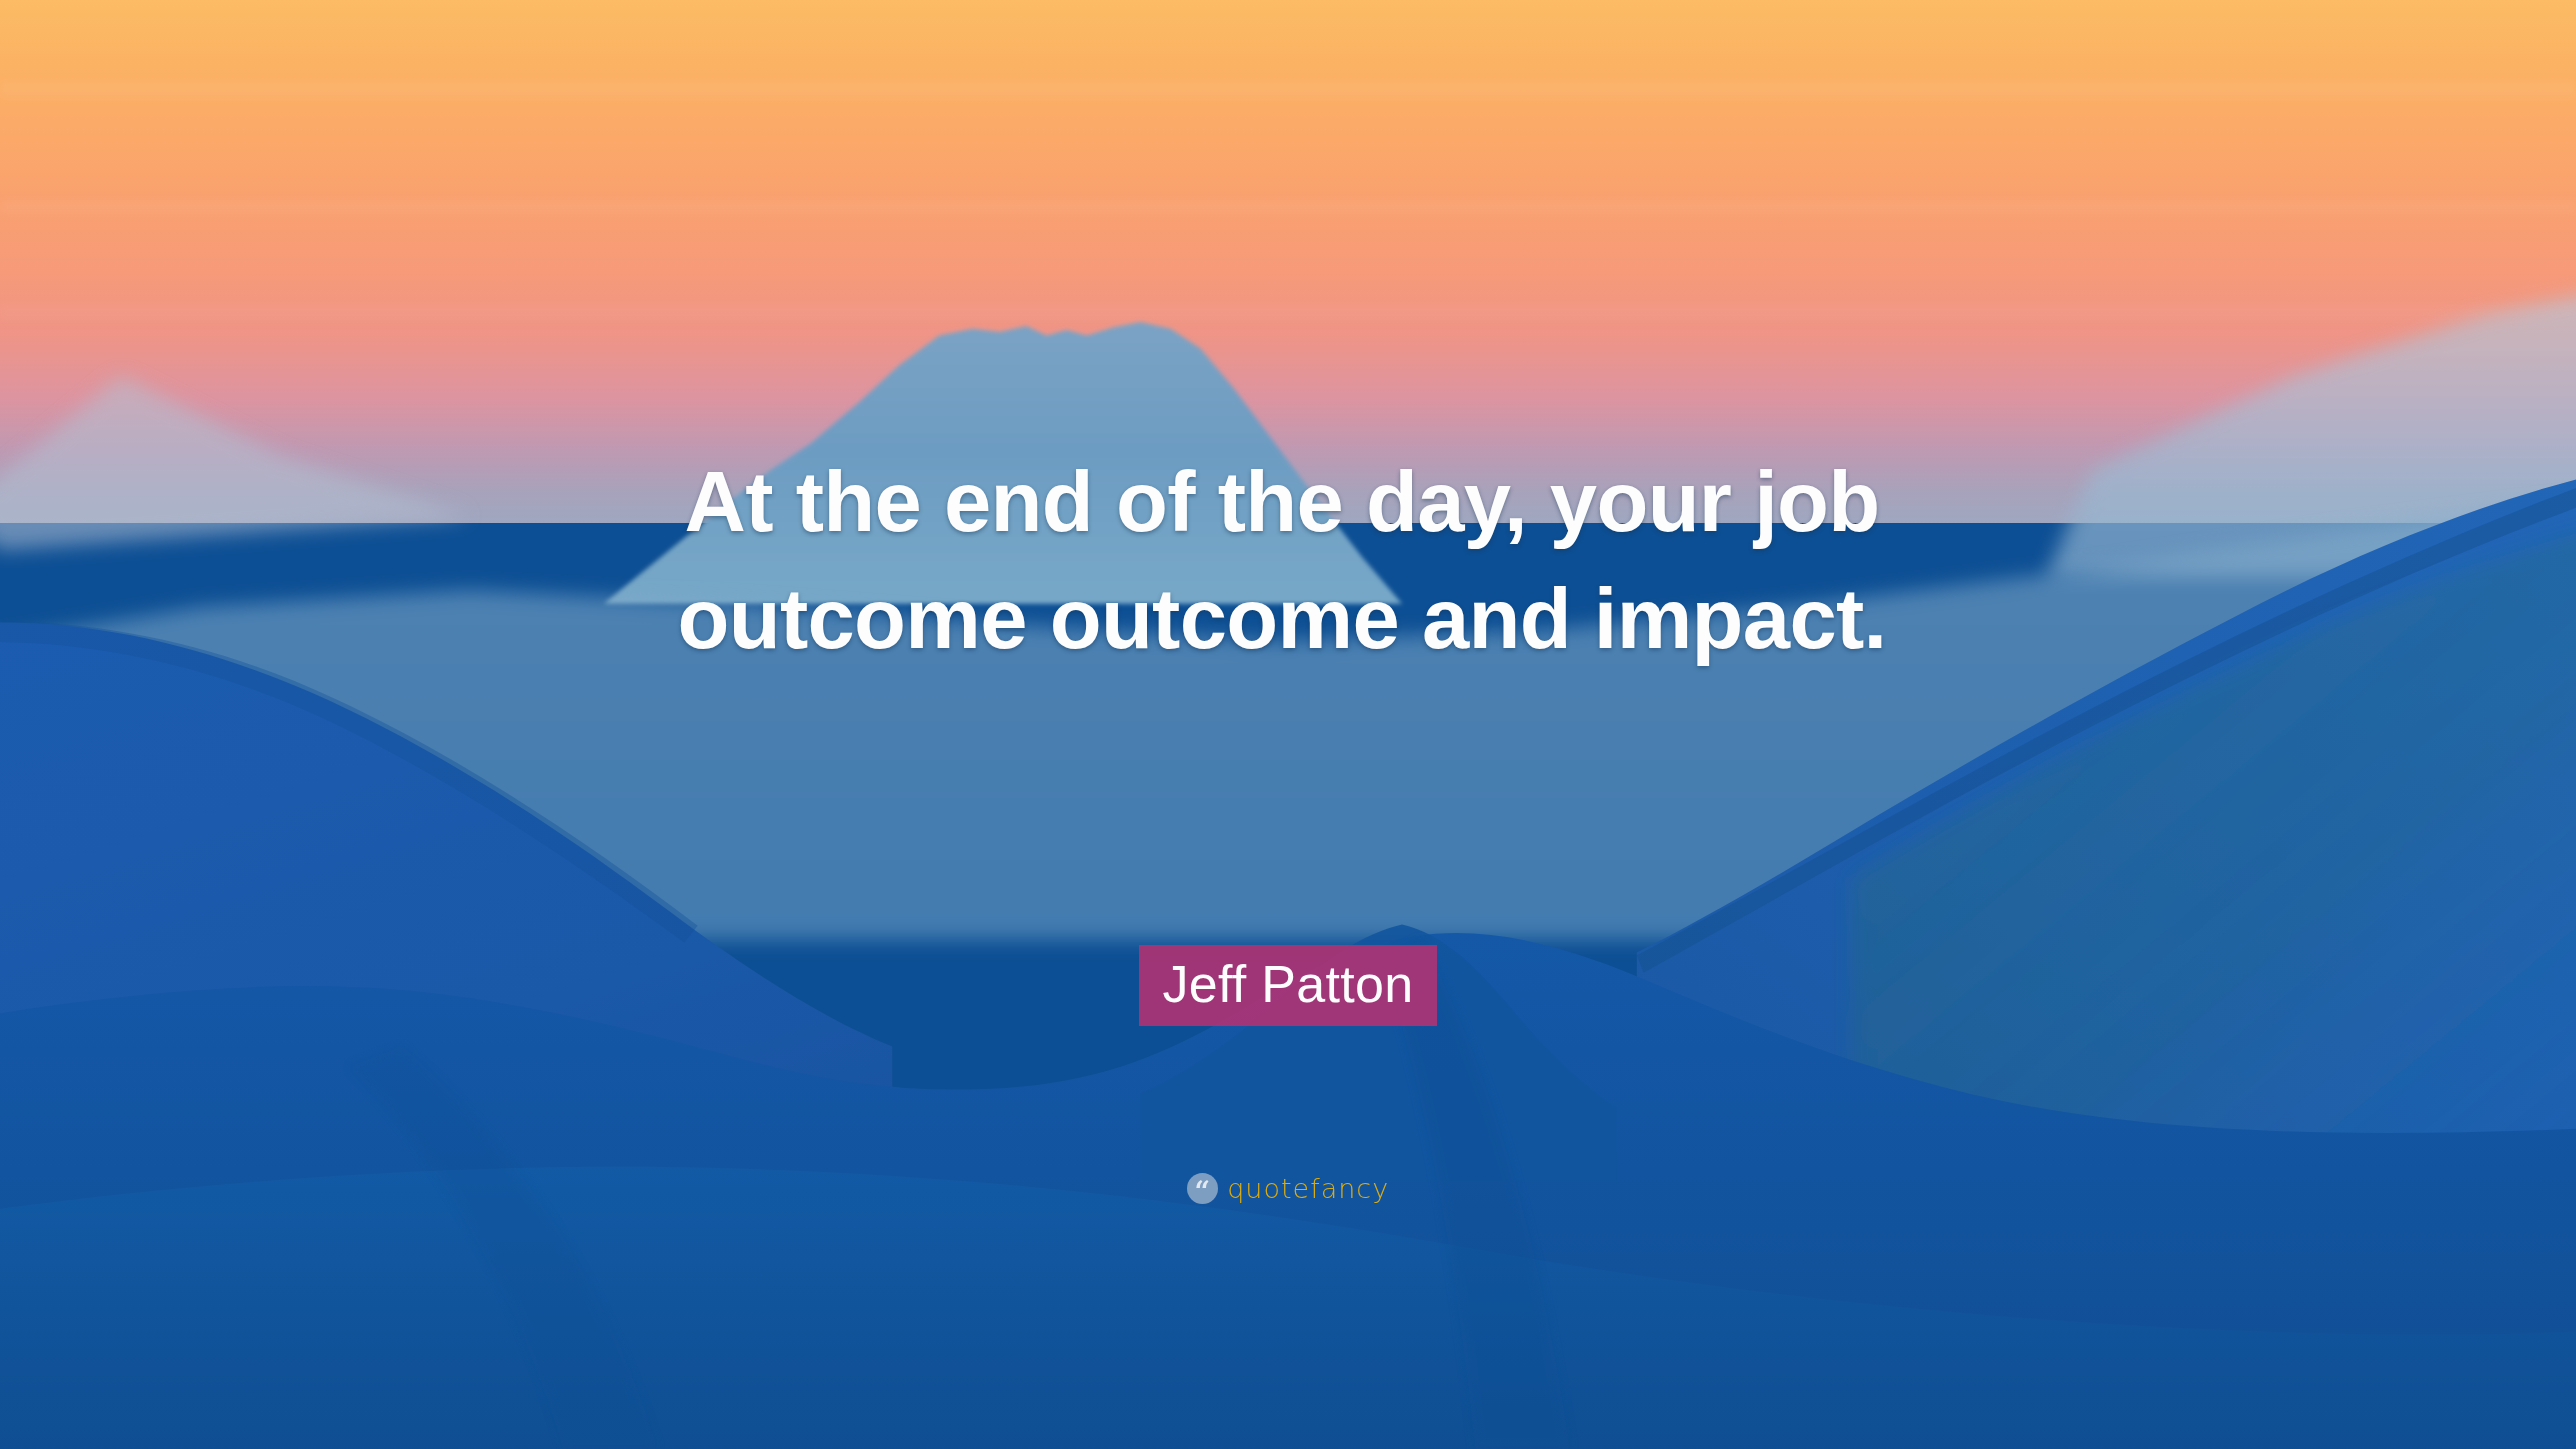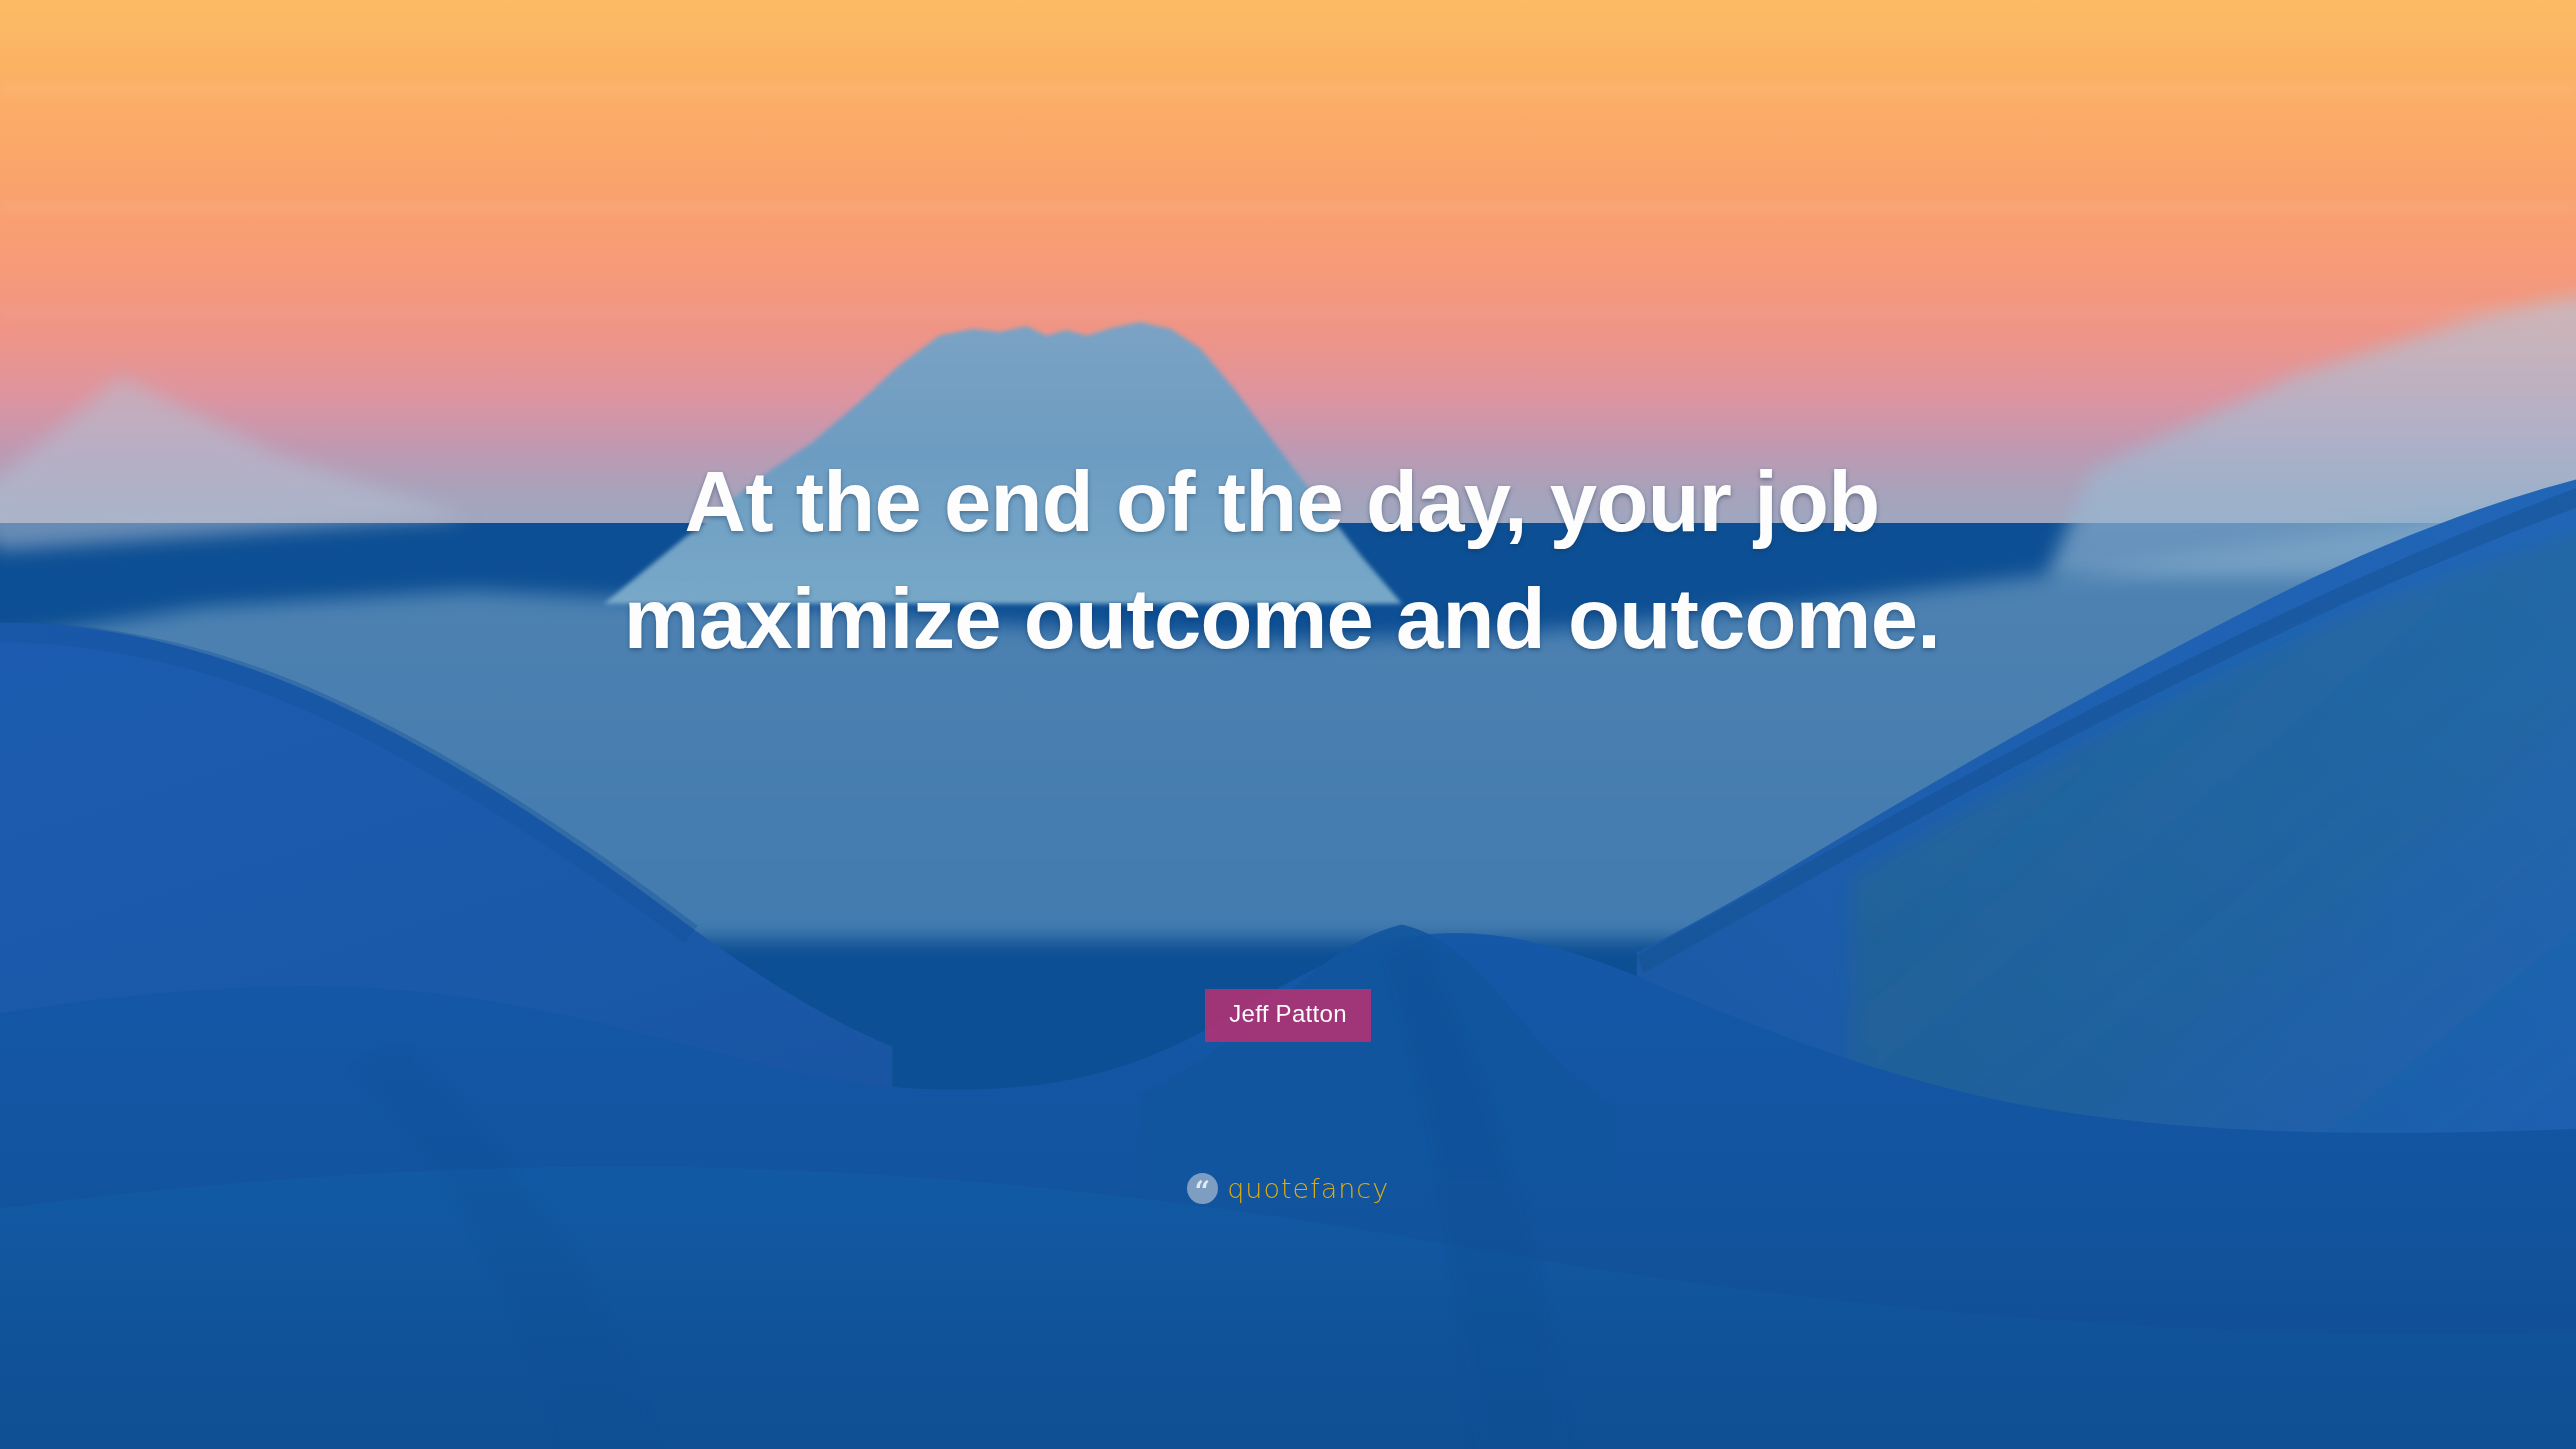--- a/index.html
+++ b/index.html
@@ -54,26 +54,25 @@
 
   
   .author-wrap{
     position:absolute;left:0;right:0;top:945px;
     text-align:center;z-index:45;
   }
   .author-badge{
     display:inline-block;
     background:rgba(196,46,110,.80);
     color:#fdfdfd;
-    font-size:24px;
+    font-size:52px;
     font-weight:400;
     line-height:1;
     padding:13.4px 24px 16px 24px;
     letter-spacing:0.3px;
-    margin-top:44px;
   }
 
   
   .watermark{
     position:absolute;left:0;right:0;top:1173px;
     display:flex;align-items:center;justify-content:center;
     gap:9.4px;
     z-index:45;
     opacity:.93;
   }
@@ -227,21 +226,21 @@
              C 2560 1926, 2980 1972, 3400 1986
              C 3600 1992, 3760 1990, 3900 1982
              L 3900 2200 L -60 2200 Z" fill="url(#gForeDeep)"></path>
 
     <path d="M 2120 1400 C 2200 1560, 2280 1760, 2340 2160 L 2200 2160 C 2160 1790, 2110 1580, 2060 1430 Z" fill="#0f4f94" opacity=".35" filter="url(#soft)"></path>
     <path d="M 600 1560 C 760 1700, 900 1900, 980 2160 L 840 2160 C 770 1920, 650 1720, 520 1590 Z" fill="#0f4f94" opacity=".22" filter="url(#soft)"></path>
   </svg>
 
   <div class="quote-block">
     <div class="quote-line">At the end of the day, your job</div>
-    <div class="quote-line">maximize outcome and outcome.</div>
+    <div class="quote-line">outcome outcome and impact.</div>
   </div>
 
   <div class="author-wrap">
     <span class="author-badge">Jeff Patton</span>
   </div>
 
   <div class="watermark">
     <span class="wm-circle">
       <span class="wm-quote">“</span>
     </span>

